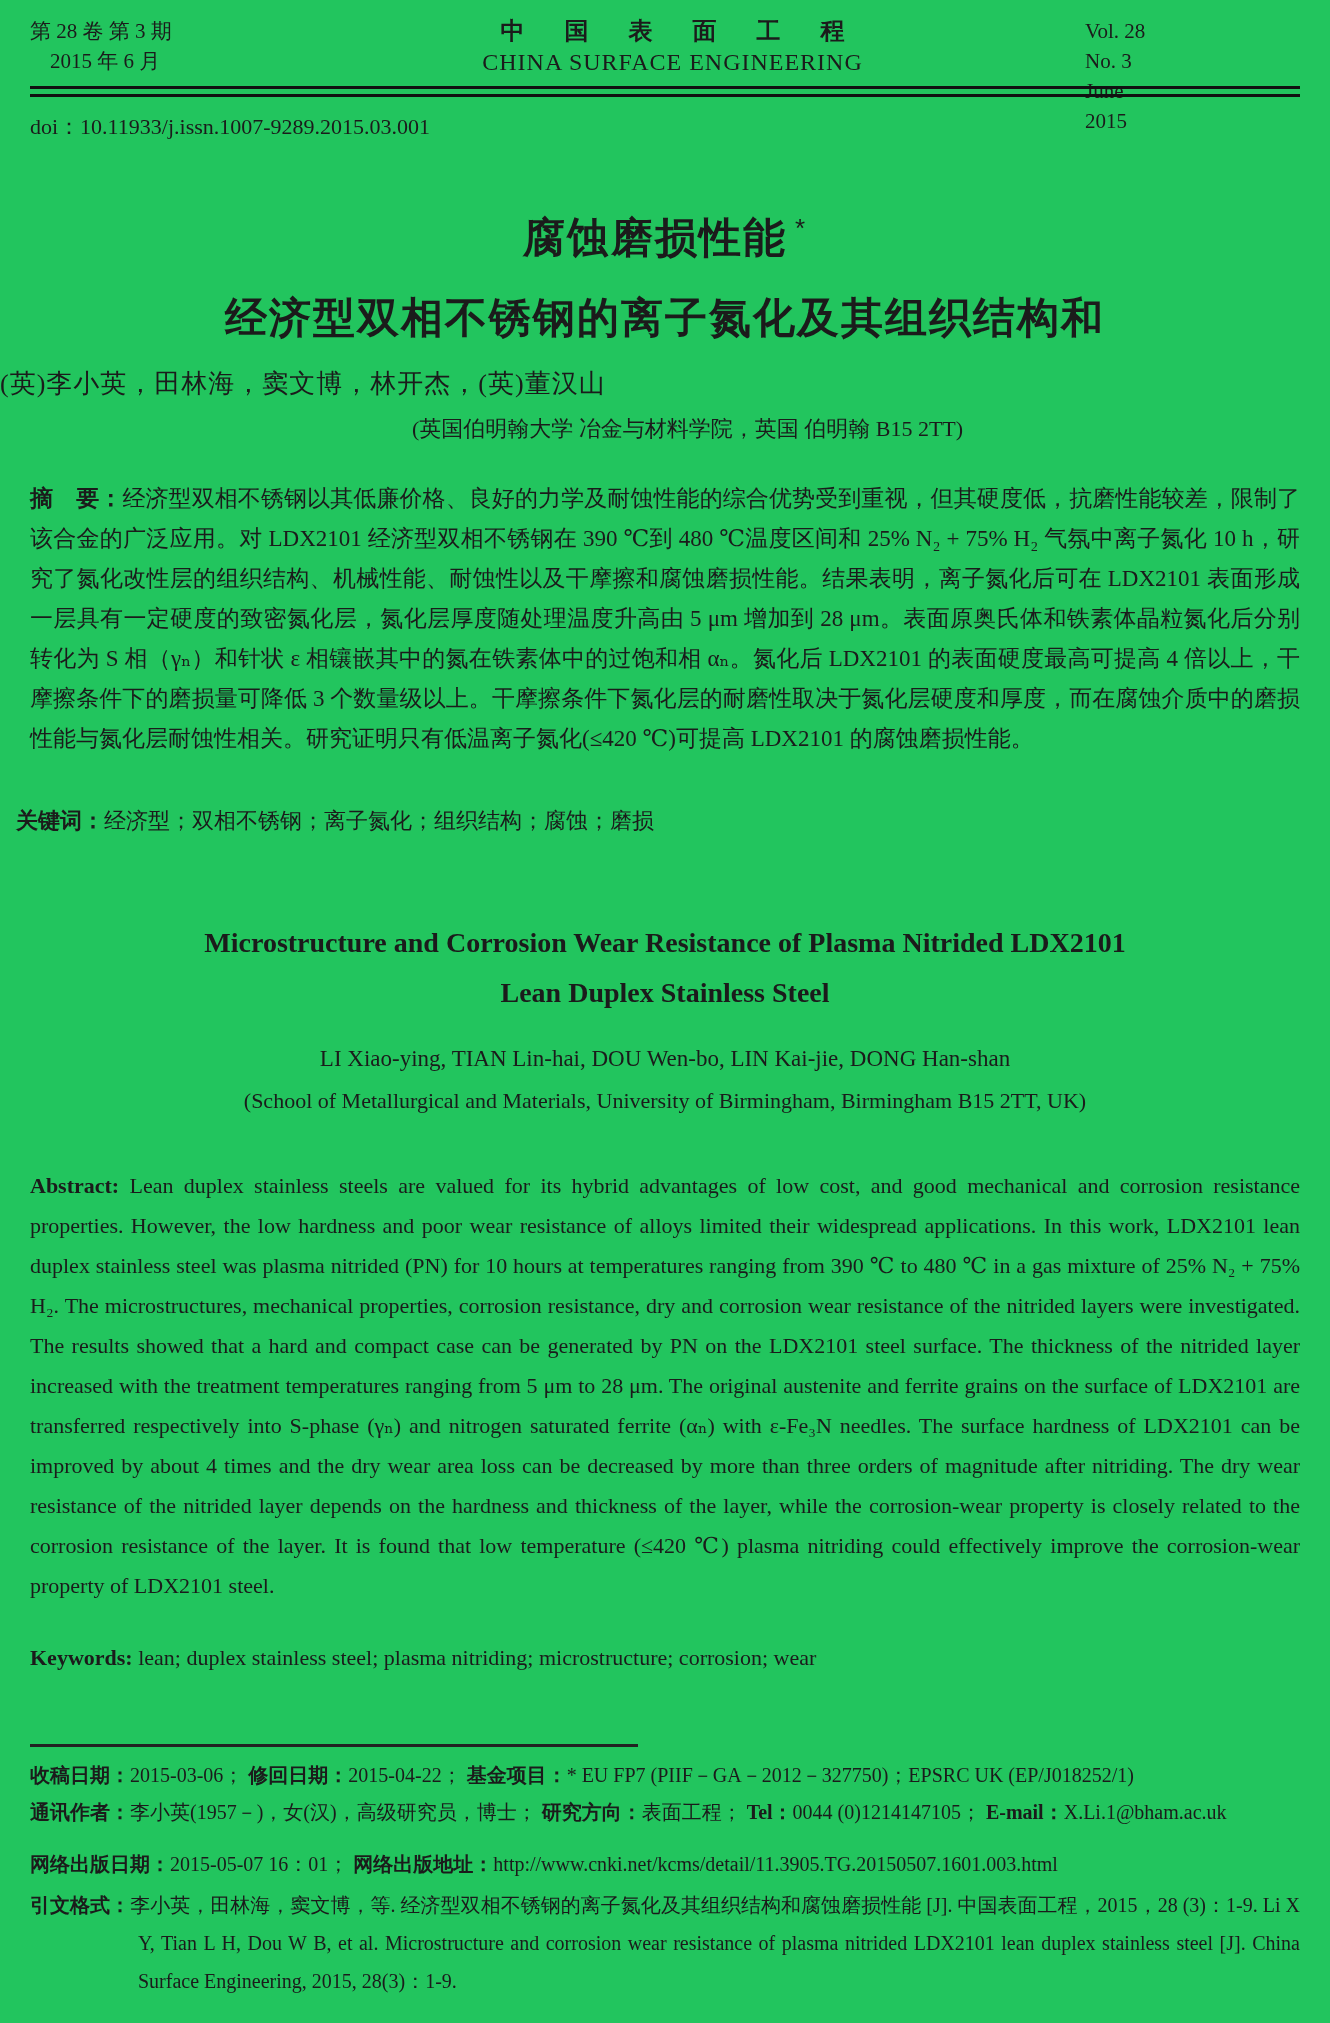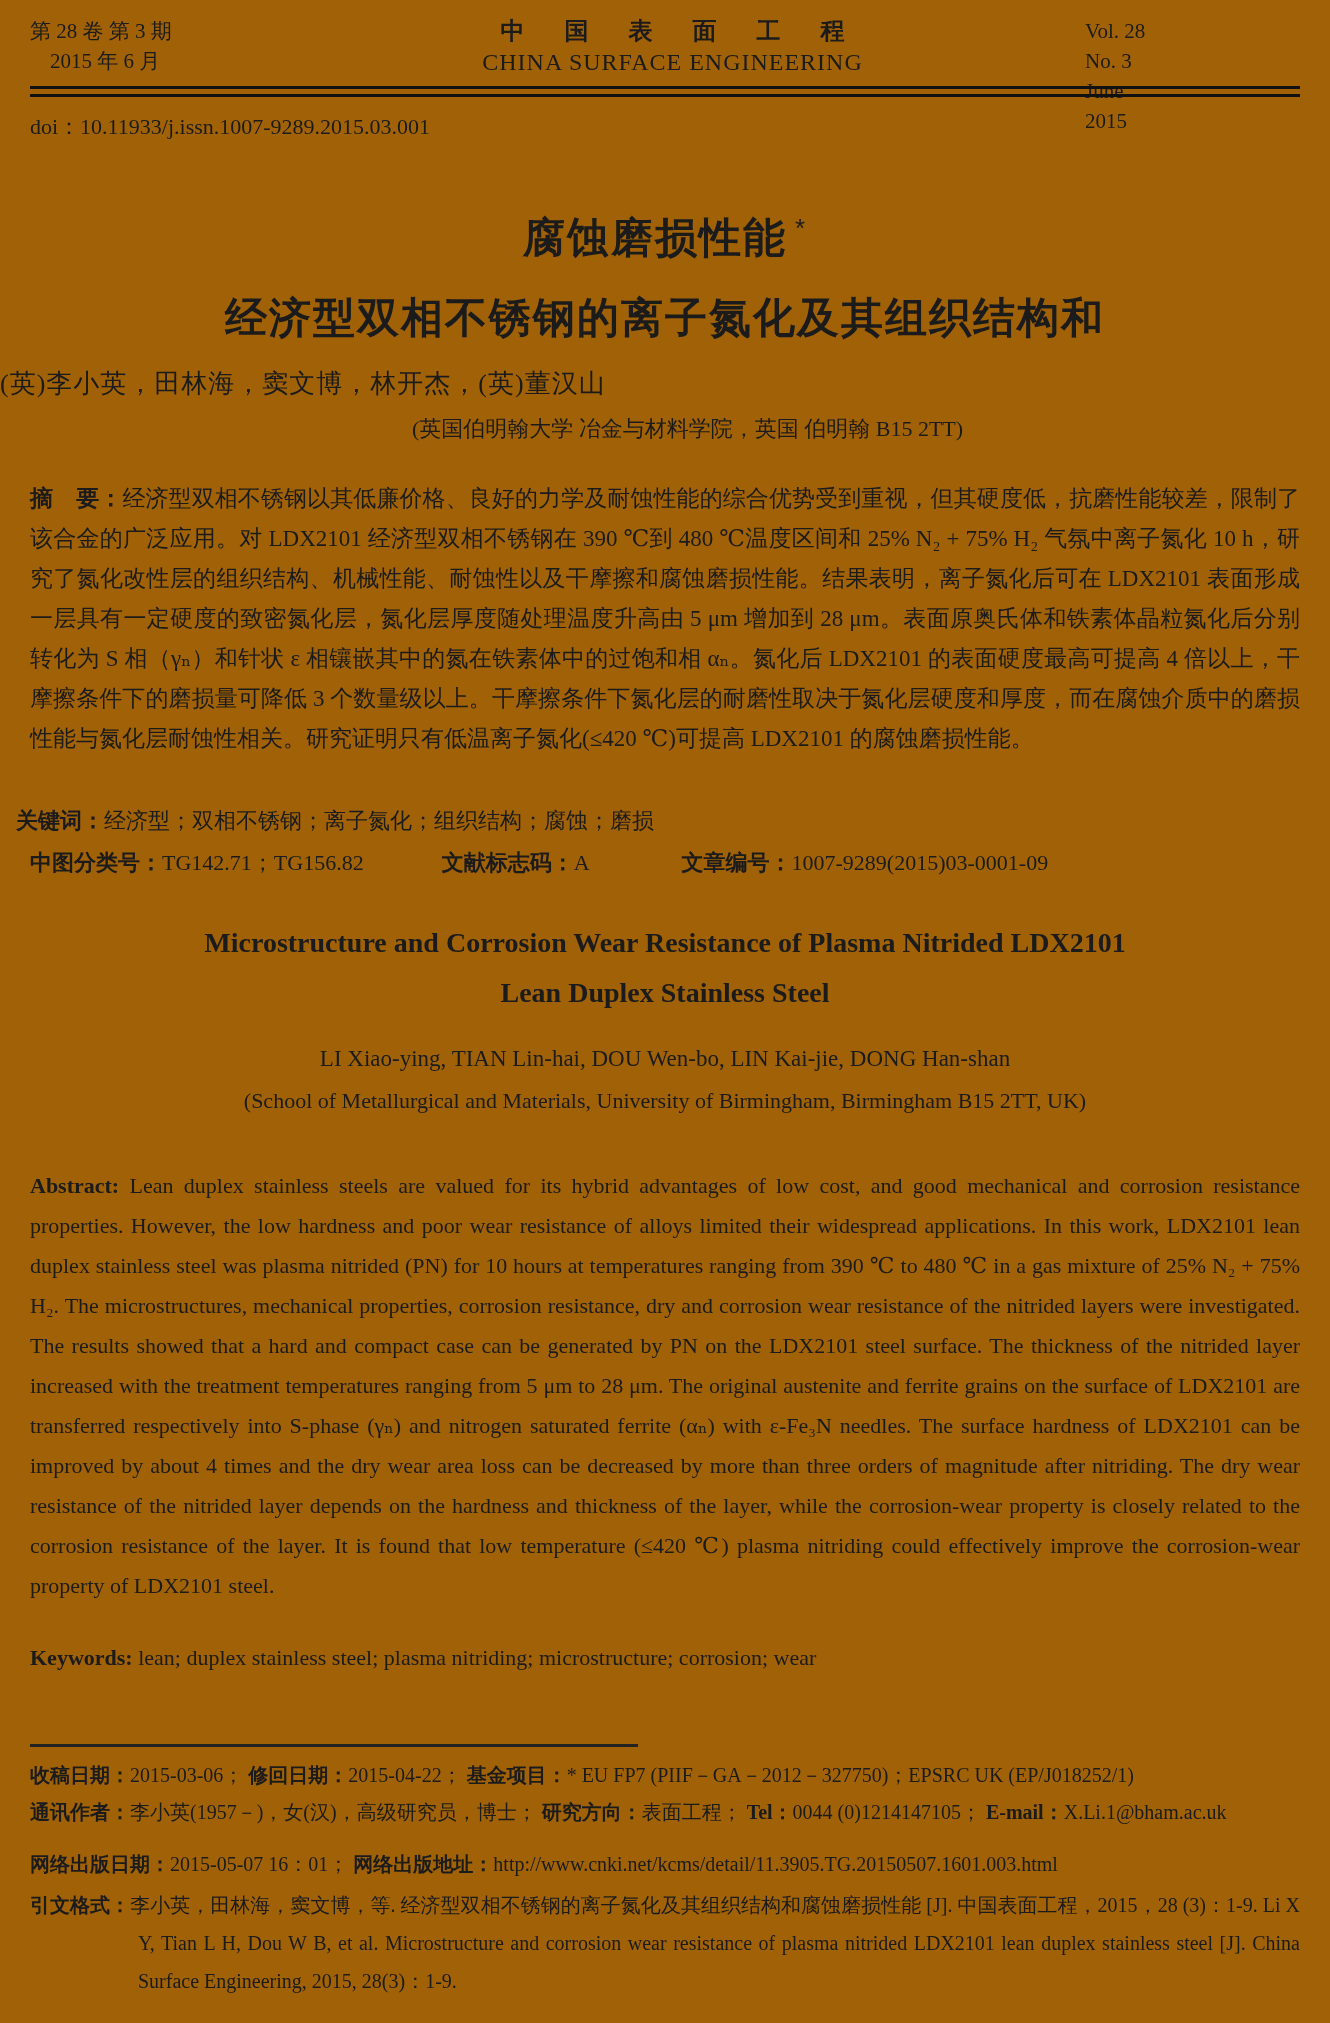--- a/index.html
+++ b/index.html
@@ -1,20 +1,20 @@
 <!DOCTYPE html>
 <html><head>
 <meta charset="utf-8">
 <style>
   * { margin:0; padding:0; box-sizing:border-box; }
   html,body { background:#e8e8e8; }
   .page {
     position:relative;
     width:1330px; height:2023px;
-    background:#a16207;
+    background:#22c55e;
     color:#1b1b1b;
     font-family:"Liberation Serif","DejaVu Serif",serif;
     overflow:hidden;
     margin:0 auto;
   }
   .abs { position:absolute; }
 
   
   .jheader { top:16px; left:30px; right:30px; display:flex; justify-content:space-between; align-items:flex-start; }
   .issue-col { width:230px; font-size:21px; line-height:30px; }
@@ -105,31 +105,20 @@
   <div class="abs affil-cn">(英国伯明翰大学 冶金与材料学院，英国 伯明翰 B15 2TT)</div>
 
   <p class="abs abstract-cn para">
     <span class="lbl-cn">摘　要：</span><span>经济型双相不锈钢以其低廉价格、良好的力学及耐蚀性能的综合优势受到重视，但其硬度低，抗磨性能较差，限制了该合金的广泛应用。对 LDX2101 经济型双相不锈钢在 390 ℃到 480 ℃温度区间和 25% N₂ + 75% H₂ 气氛中离子氮化 10 h，研究了氮化改性层的组织结构、机械性能、耐蚀性以及干摩擦和腐蚀磨损性能。结果表明，离子氮化后可在 LDX2101 表面形成一层具有一定硬度的致密氮化层，氮化层厚度随处理温度升高由 5 μm 增加到 28 μm。表面原奥氏体和铁素体晶粒氮化后分别转化为 S 相（γₙ）和针状 ε 相镶嵌其中的氮在铁素体中的过饱和相 αₙ。氮化后 LDX2101 的表面硬度最高可提高 4 倍以上，干摩擦条件下的磨损量可降低 3 个数量级以上。干摩擦条件下氮化层的耐磨性取决于氮化层硬度和厚度，而在腐蚀介质中的磨损性能与氮化层耐蚀性相关。研究证明只有低温离子氮化(≤420 ℃)可提高 LDX2101 的腐蚀磨损性能。</span>
   </p>
 
   <p class="abs keywords-cn">
     <span class="lbl-cn">关键词：</span><span>经济型；双相不锈钢；离子氮化；组织结构；腐蚀；磨损</span>
   </p>
 
-  <div class="abs clc-row">
-    <span class="grp1">
-      <span class="lbl-cn">中图分类号：</span><span>TG142.71；TG156.82</span>
-    </span>
-    <span class="grp2">
-      <span class="lbl-cn">文献标志码：</span><span>A</span>
-    </span>
-    <span class="grp3">
-      <span class="lbl-cn">文章编号：</span><span>1007-9289(2015)03-0001-09</span>
-    </span>
-  </div>
 
   <h2 class="abs title-en">
     <div>Microstructure and Corrosion Wear Resistance of Plasma Nitrided LDX2101</div>
     <div>Lean Duplex Stainless Steel</div>
   </h2>
 
   <div class="abs authors-en">LI Xiao-ying, TIAN Lin-hai, DOU Wen-bo, LIN Kai-jie, DONG Han-shan</div>
   <div class="abs affil-en">(School of Metallurgical and Materials, University of Birmingham, Birmingham B15 2TT, UK)</div>
 
   <p class="abs abstract-en para">

